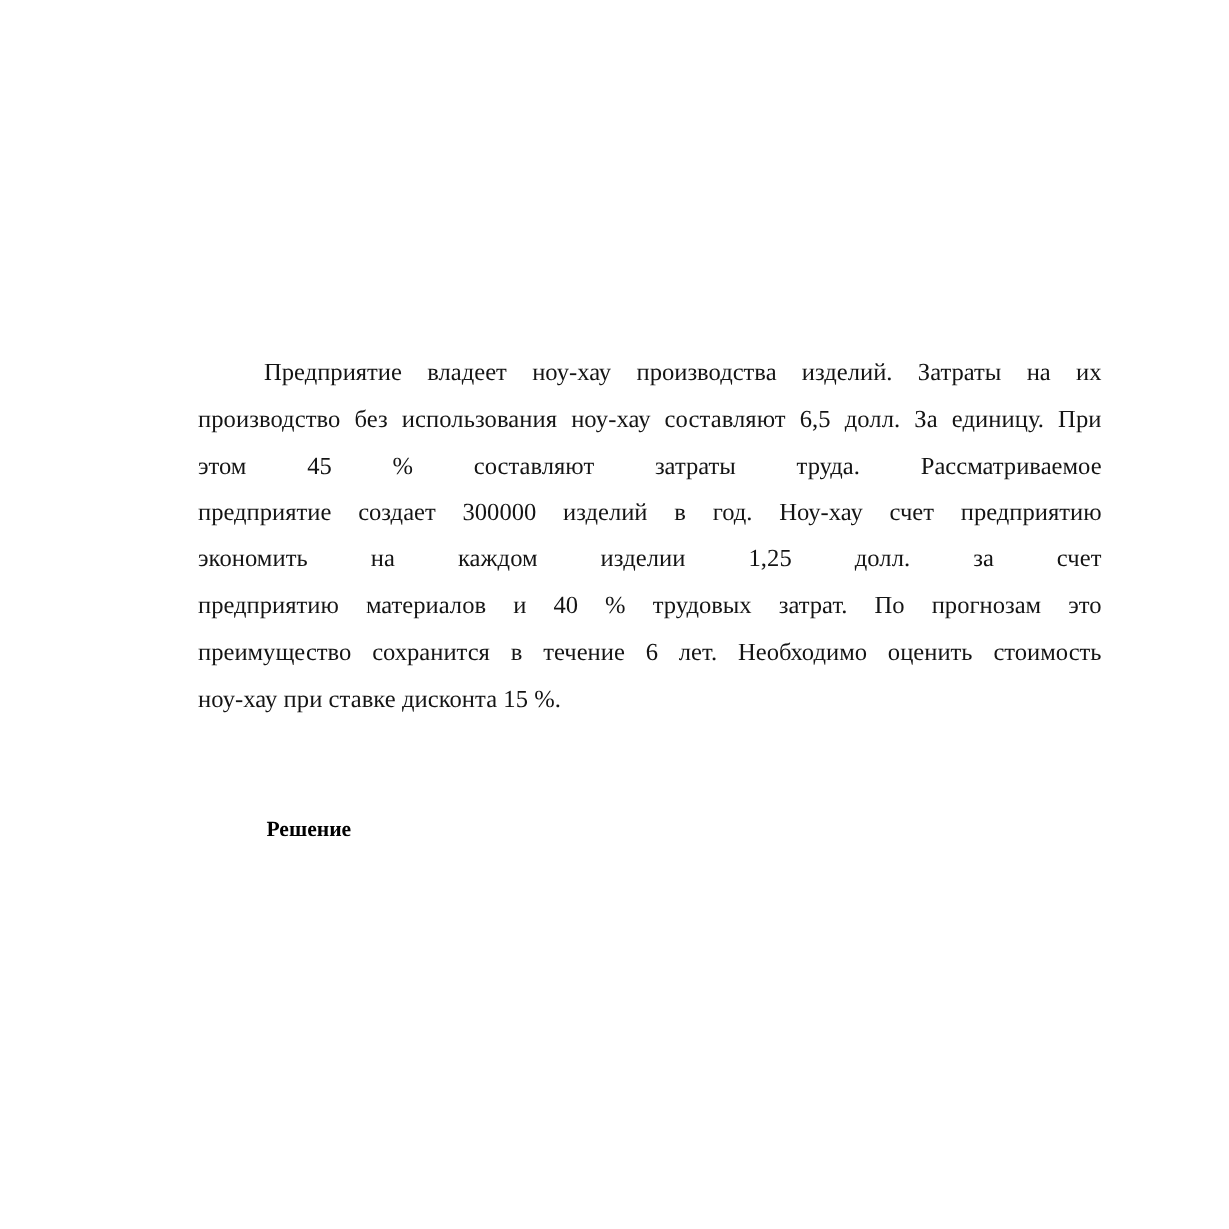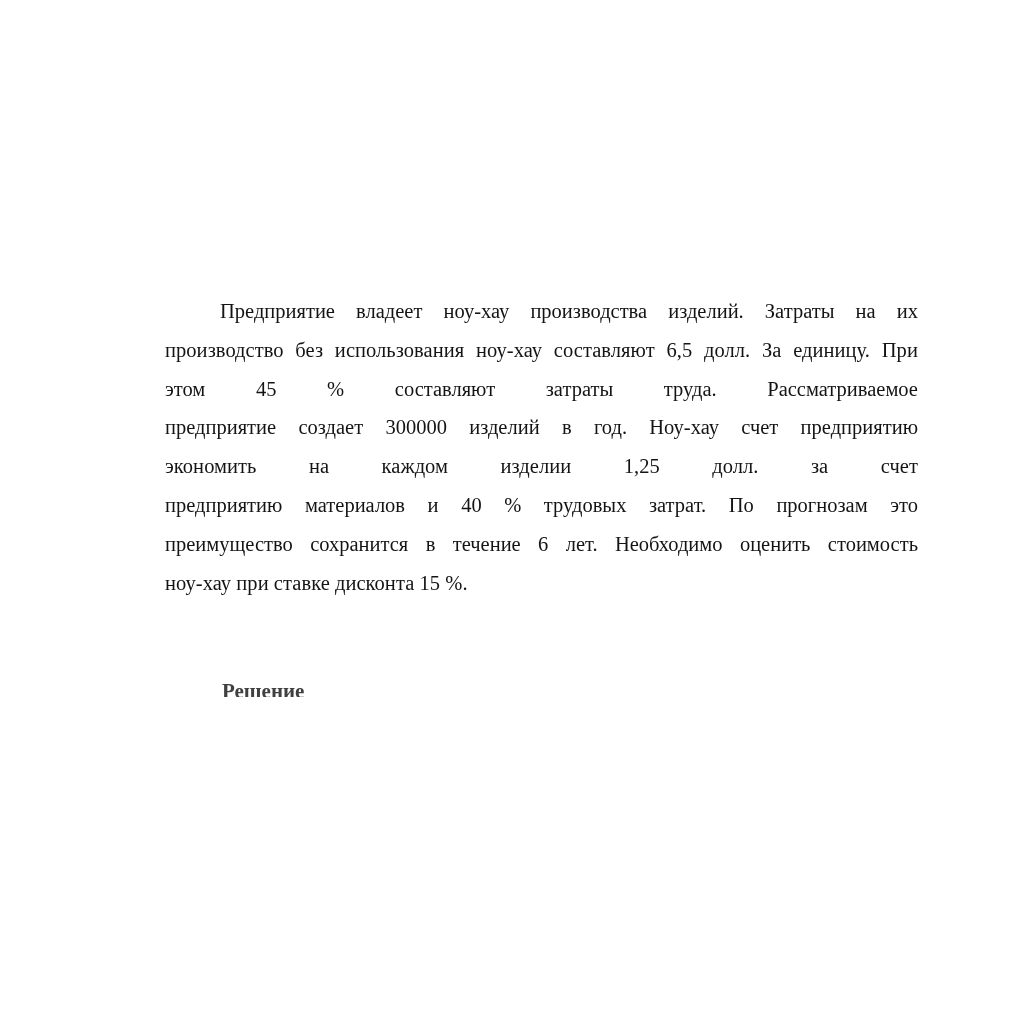--- a/index.html
+++ b/index.html
@@ -59,24 +59,24 @@
   .heading-clip {
     position: absolute;
     left: 222px;
     top: 679px;
     width: 260px;
     height: 18px;
     overflow: hidden;
   }
   .heading-clip .heading-text {
     display: block;
-    font-size: 21px;
+    font-size: 18px;
     line-height: 25px;
     font-weight: bold;
-    color: #404040;
+    color: #000000;
     white-space: nowrap;
     filter: blur(0.3px);
   }
 </style>
 </head>
 <body>
 
 <div class="page">
 
   <div class="text-block">

